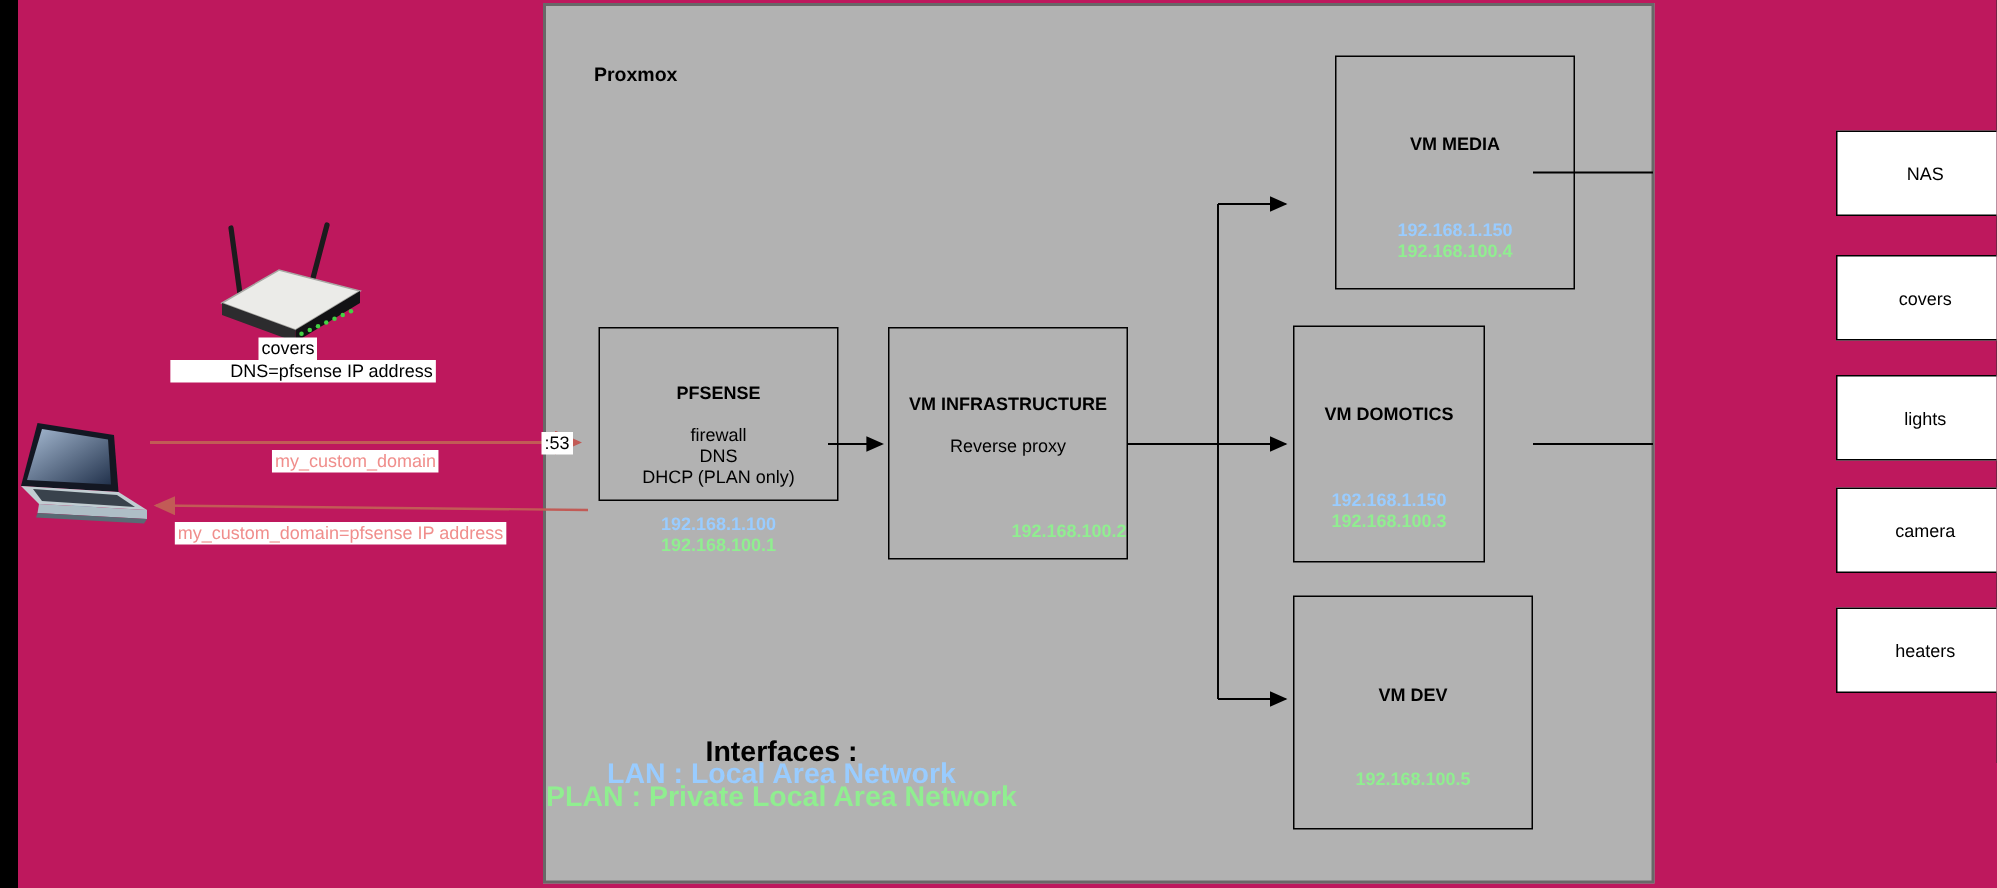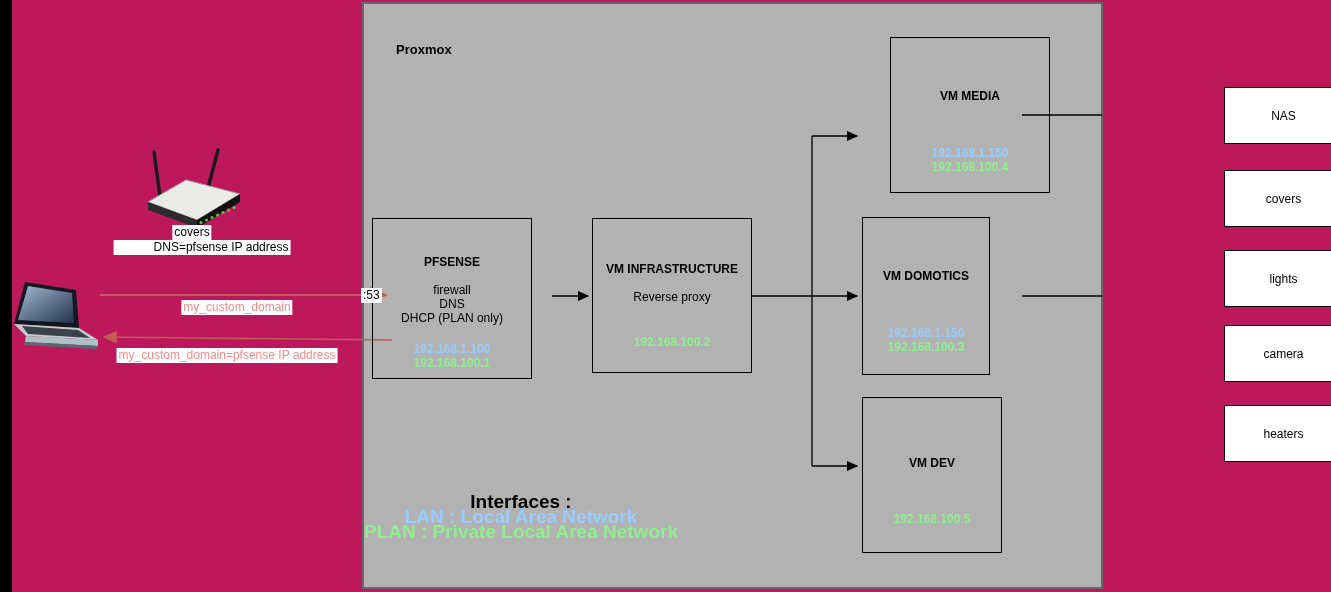--- a/index.html
+++ b/index.html
@@ -74,58 +74,58 @@
 
     <path d="M1010,115 H1090" stroke="#000" stroke-width="1.3" fill="none"></path>
 
     <path d="M1010,296 H1090" stroke="#000" stroke-width="1.3" fill="none"></path>
 
     <path d="M88,295 H374" stroke="#c25b56" stroke-width="2" fill="none" marker-end="url(#mr)"></path>
 
     <path d="M380,340 L92,337" stroke="#c25b56" stroke-width="1.6" fill="none" marker-end="url(#mr)"></path>
   </svg>
 
-  <div class="node" style="left:360px;top:218px;width:160px;height:161px;">
+  <div class="node" style="left:387px;top:218px;width:160px;height:116px;">
     <div class="node-title" style="top:36px;">PFSENSE</div>
     <div class="node-body" style="top:64px;">
       <div>firewall</div>
       <div>DNS</div>
       <div>DHCP (PLAN only)</div>
     </div>
     <div class="node-ips" style="top:123px;">
       <div class="ip-lan">192.168.1.100</div>
       <div class="ip-plan">192.168.100.1</div>
     </div>
   </div>
 
   <div class="node" style="left:580px;top:218px;width:160px;height:155px;padding-left:12px;">
     <div class="node-title" style="top:43px;">VM INFRASTRUCTURE</div>
     <div class="node-body" style="top:71px;">Reverse proxy</div>
-    <div class="node-ips" style="top:116px;">
+    <div class="node-ips" style="top:128px;text-align:right;">
       <div class="ip-plan">192.168.100.2</div>
     </div>
   </div>
 
   <div class="node" style="left:878px;top:37px;width:160px;height:156px;">
     <div class="node-title" style="top:51px;">VM MEDIA</div>
     <div class="node-ips" style="top:108px;">
       <div class="ip-lan">192.168.1.150</div>
       <div class="ip-plan">192.168.100.4</div>
     </div>
   </div>
 
   <div class="node" style="left:850px;top:217px;width:128px;height:158px;">
     <div class="node-title" style="top:51px;">VM DOMOTICS</div>
     <div class="node-ips" style="top:108px;">
       <div class="ip-lan">192.168.1.150</div>
       <div class="ip-plan">192.168.100.3</div>
     </div>
   </div>
 
-  <div class="node" style="left:850px;top:397px;width:140px;height:156px;">
+  <div class="node" style="left:850px;top:397px;width:160px;height:156px;">
     <div class="node-title" style="top:58px;">VM DEV</div>
     <div class="node-ips" style="top:114px;">
       <div class="ip-plan">192.168.100.5</div>
     </div>
   </div>
 
   <div class="device" style="top:87px;">NAS</div>
   <div class="device" style="top:170px;">covers</div>
   <div class="device" style="top:250px;">lights</div>
   <div class="device" style="top:325px;">camera</div>

